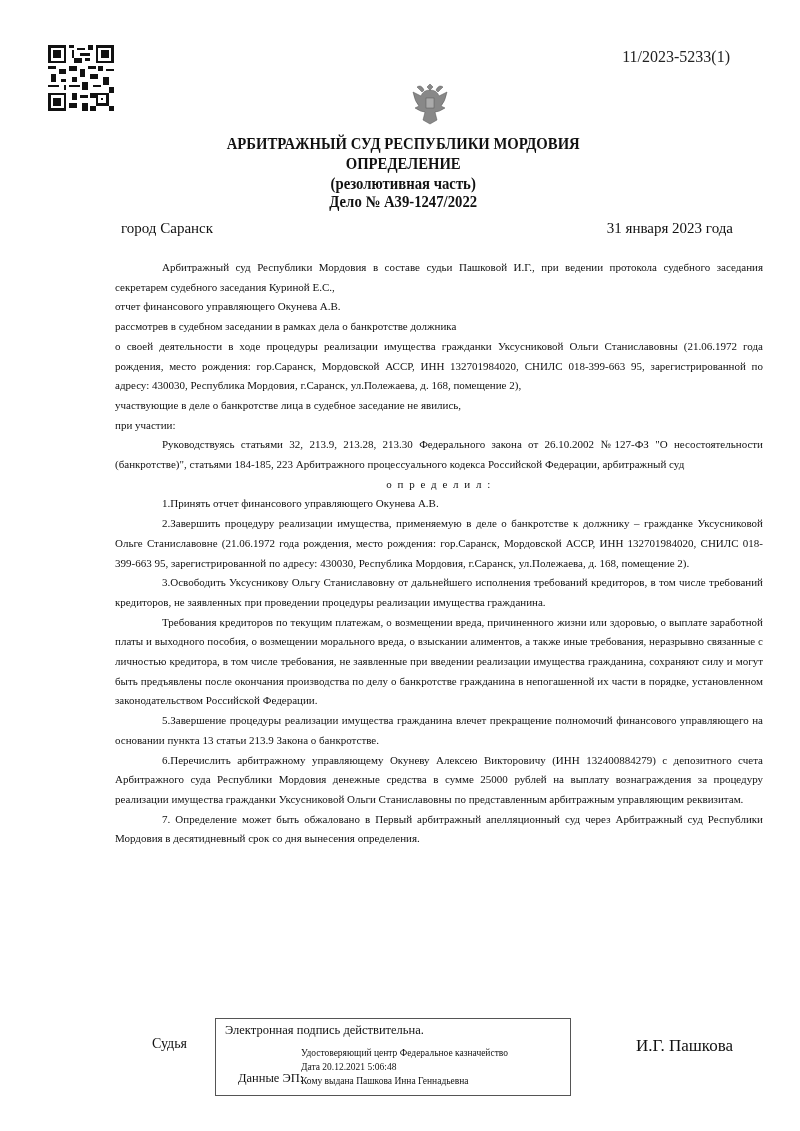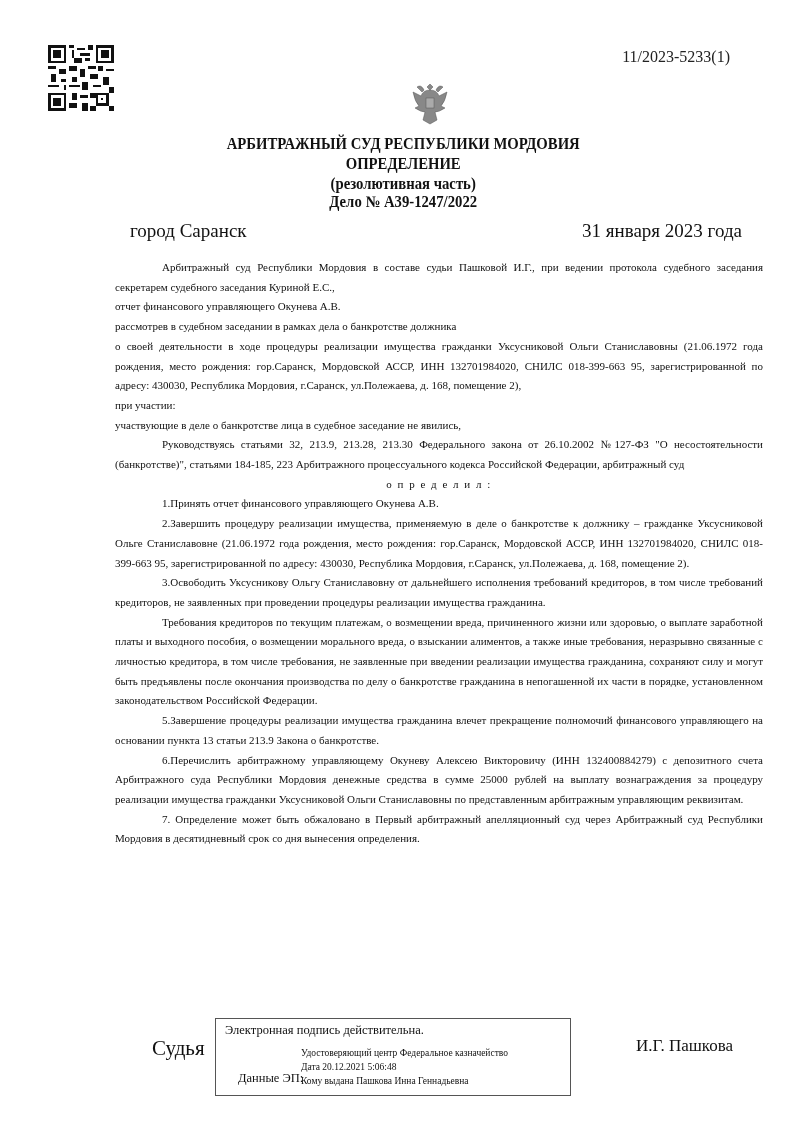--- a/index.html
+++ b/index.html
@@ -6,28 +6,28 @@
   body { width: 800px; height: 1131px; position: relative; overflow: hidden;
          font-family: "Liberation Serif", "DejaVu Serif", serif; color: #111; }
   .qr { position: absolute; left: 48px; left: 48px; top: 45px; width: 66px; height: 66px; }
   .docnum { position: absolute; right: 70px; top: 48px; font-family: Liberation Serif, serif; font-size: 16px; color:#222; }
   .emblem { position: absolute; left: 411px; top: 78px; width: 38px; height: 50px; }
   .header { position: absolute; left: 0; width: 800px; text-align: center; font-weight: bold; font-size: 16px; line-height: 20px; transform: scaleX(0.92); transform-origin: 440px 0; }
   .h1 { top: 134px; }
   .h2 { top: 154px; }
   .h3 { top: 174px; }
   .h4 { top: 192px; }
-  .row-city { position: absolute; top: 220px; left: 130px; width: 612px; font-size: 19px; display: flex; justify-content: space-between; gap: 12px; }
+  .row-city { position: absolute; top: 220px; left: 121px; width: 612px; font-size: 15px; display: flex; justify-content: space-between; gap: 12px; }
   .body { position: absolute; top: 258px; left: 115px; width: 648px; font-size: 11px; line-height: 19.7px; text-align: justify; }
   .body p { margin: 0; }
   .ind { text-indent: 47px; }
   .center { text-align: center; letter-spacing: 1.5px; }
   .noj { text-align: left; }
   .sig-row { position: absolute; top: 1018px; left: 0; width: 800px; height: 80px; }
-  .judge-label { position: absolute; left: 152px; top: 18px; font-size: 21px; }
+  .judge-label { position: absolute; left: 152px; top: 18px; font-size: 14px; }
   .judge-name { position: absolute; left: 636px; top: 18px; font-size: 17px; }
   .sig-box { position: absolute; left: 215px; top: 0; width: 356px; height: 78px; border: 1px solid #555; box-sizing: border-box; font-size: 12.5px; padding-left: 24px; }
   .sig-valid { position: absolute; left: 9px; top: 4px; }
   .sig-label { position: absolute; left: 22px; top: 24px; margin-top: 28px; }
   .sig-details { position: absolute; left: 85px; top: 27px; font-size: 9.5px; line-height: 14px; }
 </style>
 </head>
 <body>
 
 <svg class="qr" viewBox="0 0 25 25" shape-rendering="crispEdges">
@@ -100,22 +100,22 @@
 <div class="row-city">
   <span>город Саранск</span>
   <span>31 января 2023 года</span>
 </div>
 
 <div class="body">
   <p class="ind noj" style="text-align: justify;">Арбитражный суд Республики Мордовия в составе судьи Пашковой И.Г., при ведении протокола судебного заседания секретарем судебного заседания Куриной Е.С.,</p>
   <p class="noj">отчет финансового управляющего  Окунева  А.В.</p>
   <p class="noj">рассмотрев в судебном заседании в рамках дела о банкротстве должника</p>
   <p>о своей деятельности в ходе процедуры реализации имущества гражданки Уксусниковой Ольги Станиславовны (21.06.1972 года рождения, место рождения: гор.Саранск, Мордовской АССР, ИНН 132701984020, СНИЛС 018-399-663 95, зарегистрированной по адресу: 430030, Республика Мордовия, г.Саранск, ул.Полежаева, д. 168, помещение 2),</p>
+  <p class="noj">участвующие в деле о банкротстве лица в судебное заседание не явились,</p>
   <p class="noj">при участии:</p>
-  <p class="noj">участвующие в деле о банкротстве лица в судебное заседание не явились,</p>
   <p class="ind">Руководствуясь статьями 32, 213.9, 213.28, 213.30 Федерального закона от 26.10.2002 №127-ФЗ "О несостоятельности (банкротстве)", статьями 184-185, 223 Арбитражного процессуального кодекса Российской Федерации, арбитражный суд</p>
   <p class="center">о п р е д е л и л :</p>
   <p class="ind">1.Принять отчет финансового управляющего Окунева А.В.</p>
   <p class="ind">2.Завершить процедуру реализации имущества, применяемую  в деле о банкротстве  к должнику – гражданке Уксусниковой Ольге Станиславовне (21.06.1972 года рождения, место рождения: гор.Саранск, Мордовской АССР, ИНН 132701984020, СНИЛС 018-399-663 95, зарегистрированной по адресу: 430030, Республика Мордовия, г.Саранск, ул.Полежаева, д. 168, помещение 2).</p>
   <p class="ind">3.Освободить Уксусникову Ольгу Станиславовну от дальнейшего исполнения требований кредиторов, в том числе требований кредиторов, не заявленных при проведении процедуры реализации имущества гражданина.</p>
   <p class="ind">Требования кредиторов по текущим платежам, о возмещении вреда, причиненного жизни или здоровью, о выплате заработной платы и выходного пособия, о возмещении морального вреда, о взыскании алиментов, а также иные требования, неразрывно связанные с личностью кредитора, в том числе требования, не заявленные при введении реализации имущества гражданина, сохраняют силу и могут быть предъявлены после окончания производства по делу о банкротстве гражданина в непогашенной их части в порядке, установленном законодательством Российской Федерации.</p>
   <p class="ind">5.Завершение процедуры реализации имущества гражданина влечет прекращение полномочий финансового управляющего на основании пункта 13 статьи 213.9 Закона о банкротстве.</p>
   <p class="ind">6.Перечислить арбитражному управляющему Окуневу Алексею Викторовичу (ИНН 132400884279) с депозитного счета Арбитражного суда Республики Мордовия денежные средства в сумме 25000 рублей на  выплату вознаграждения за процедуру реализации имущества гражданки Уксусниковой Ольги Станиславовны по представленным арбитражным управляющим реквизитам.</p>
   <p class="ind">7. Определение может быть обжаловано в Первый арбитражный апелляционный суд через Арбитражный суд Республики Мордовия в десятидневный срок со дня вынесения определения.</p>
 </div>

